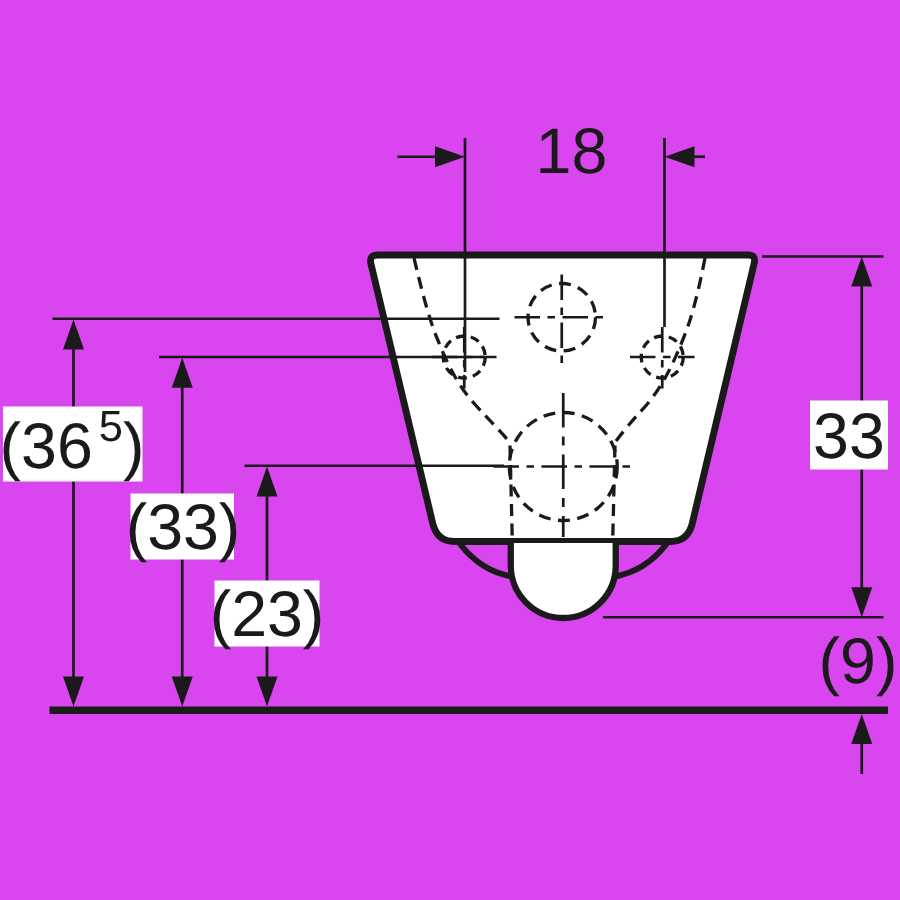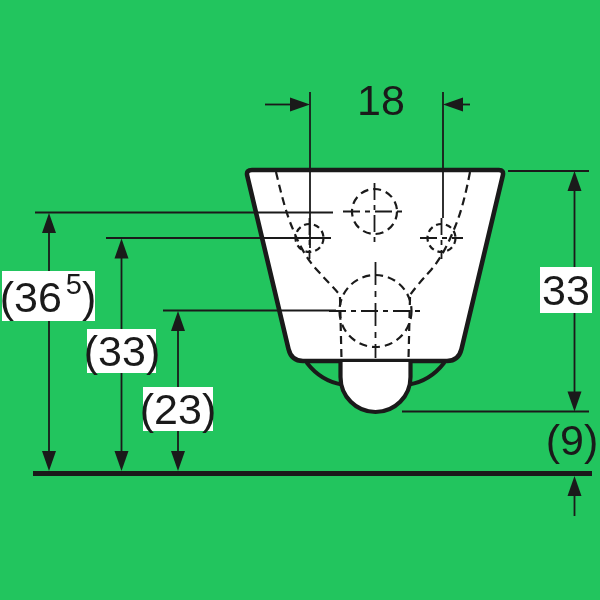--- a/index.html
+++ b/index.html
@@ -7,21 +7,21 @@
     padding: 0;
     background: #ffffff;
     width: 600px;
     height: 600px;
     overflow: hidden;
   }
   .stage {
     position: relative;
     width: 600px;
     height: 600px;
-    background: #22c55e;
+    background: #d946ef;
   }
   svg { display: block; }
   .thin   { stroke: #1a1a1a; stroke-width: 1.8; fill: none; stroke-linecap: butt; }
   .thick  { stroke: #1a1a1a; stroke-width: 4.6; fill: none; stroke-linejoin: round; stroke-linecap: round; }
   .ground { stroke: #1a1a1a; stroke-width: 5; fill: none; }
   .hidden-line {
     stroke: #1a1a1a; stroke-width: 2.2; fill: none;
     stroke-dasharray: 8 5; stroke-linecap: butt;
   }
   .hidden-small { stroke-dasharray: 6 4; }

